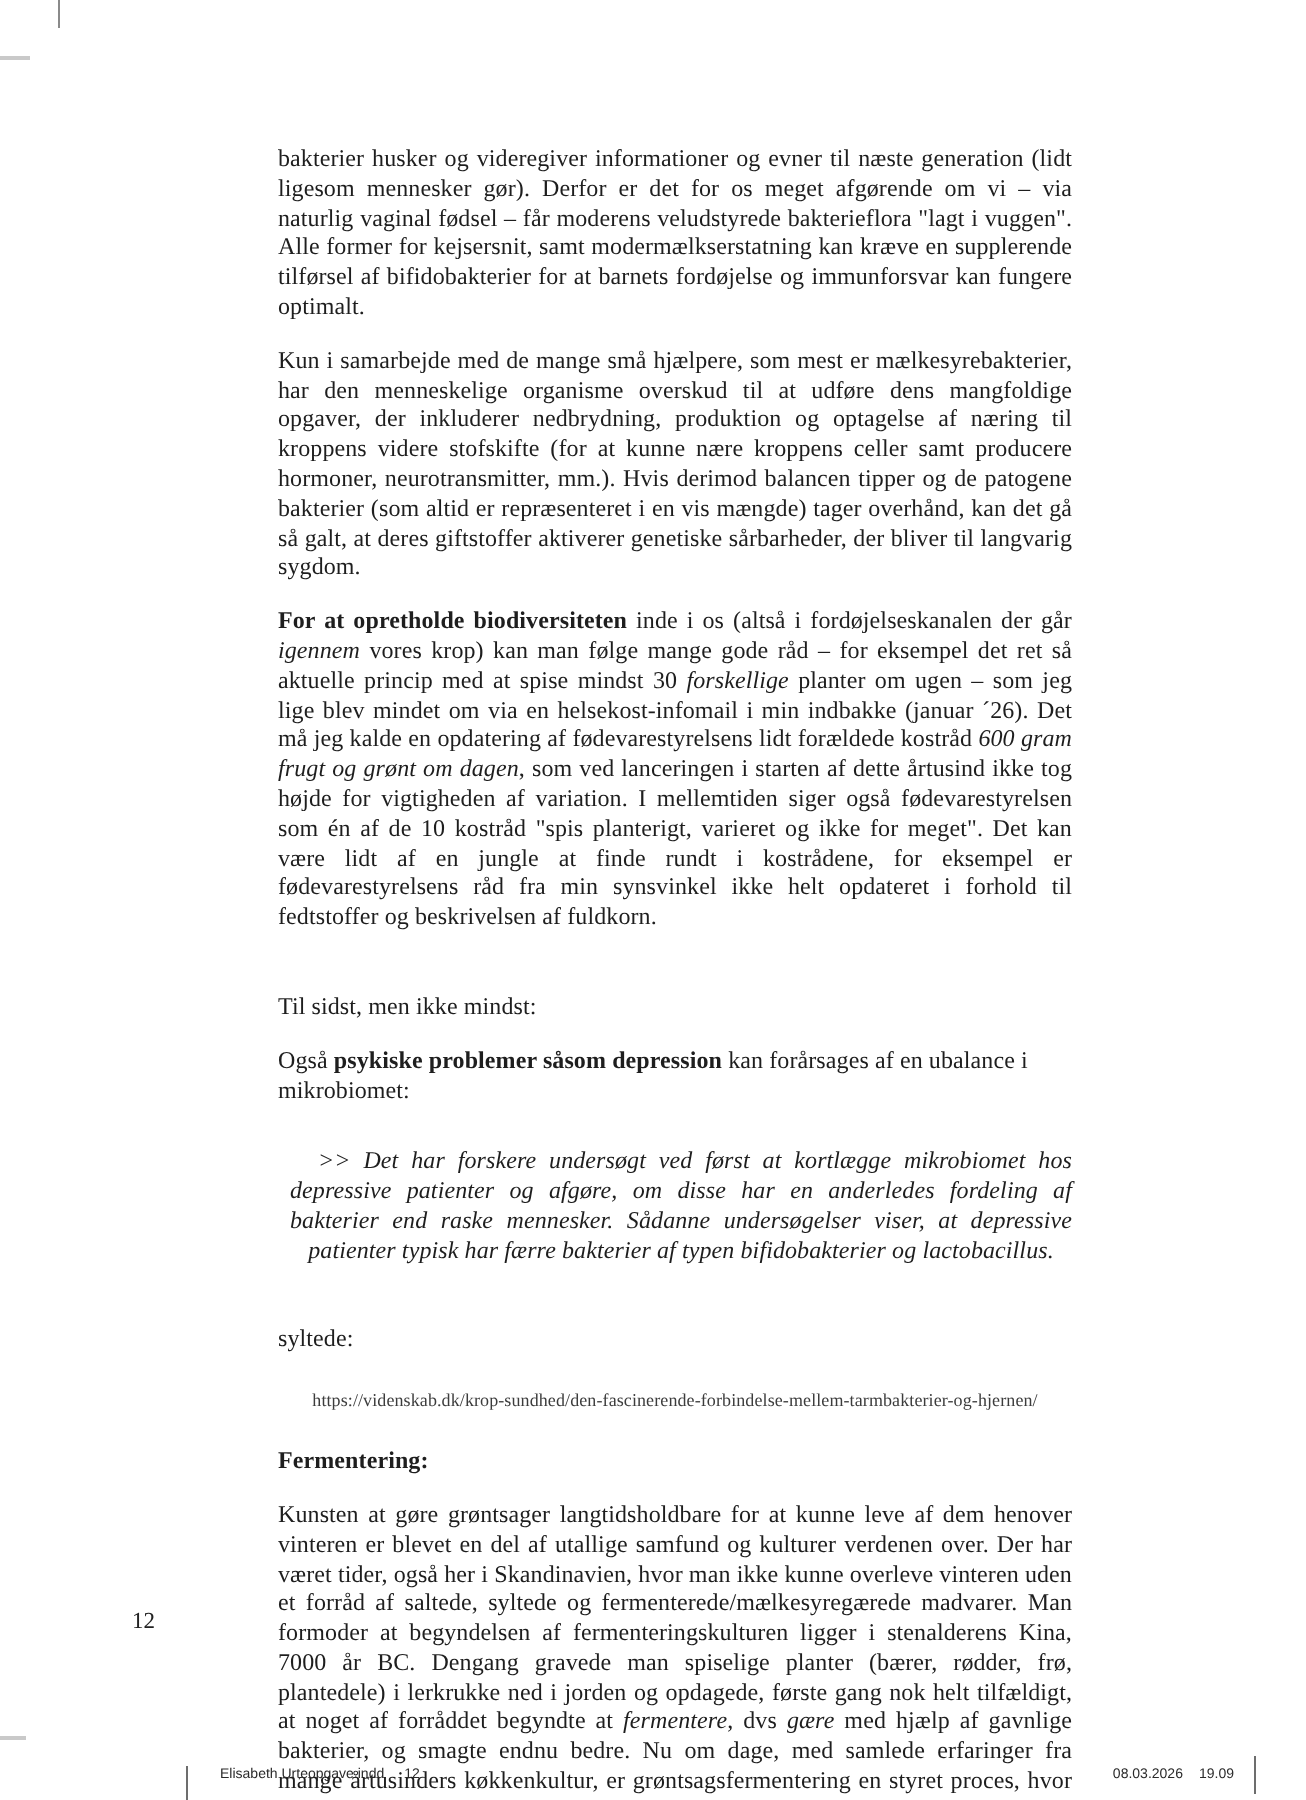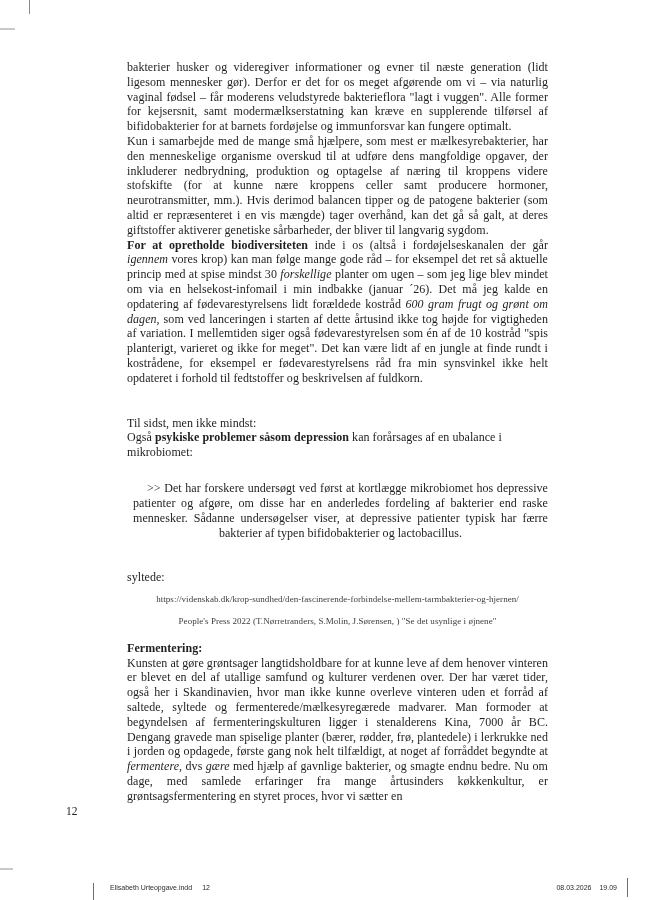--- a/index.html
+++ b/index.html
@@ -28,26 +28,27 @@
     font-size:11.5px;color:#222;
   }
 
   
   .textcol{
     position:absolute;left:127px;top:60px;width:421px;
     font-size:12px;line-height:14.8px;
     text-align:justify;
     letter-spacing:0.05px;
   }
-  .textcol p{margin:0;padding:0;}
+  .textcol p{margin:12px;padding:0;}
   p.gap-lg{margin-top:30px;}
   p.line{text-align:left;}
 
   .quote{
     margin:21px 0 0 0;padding:0 0 0 6px;
+    font-style:italic;
     line-height:15px;
   }
   .quote p{
     text-align:justify;
     text-align-last:center;
     -moz-text-align-last:center;
     text-indent:14px;
   }
 
   .kilder-label{margin-top:29px !important;text-align:left !important;}
@@ -93,21 +94,20 @@
     <p class="line gap-lg">Til sidst, men ikke mindst:</p>
     <p class="line"><span>Også </span><span style="font-weight: bold;">psykiske problemer såsom depression</span><span> kan forårsages af en ubalance i mikrobiomet:</span></p>
 
     <blockquote class="quote">
       <p><span>&gt;&gt; Det har forskere undersøgt ved først at kortlægge mikrobiomet hos depressive patienter og afgøre, om disse har en anderledes fordeling af bakterier end raske mennesker. Sådanne undersøgelser viser, at depressive patienter typisk har færre bakterier af typen bifidobakterier og lactobacillus.</span></p>
     </blockquote>
 
     <p class="kilder-label">syltede:</p>
     <div class="sources">
       <p class="source-line">https://videnskab.dk/krop-sundhed/den-fascinerende-forbindelse-mellem-tarmbakterier-og-hjernen/</p>
-      <p class="source-line">People's Press 2022 (T.Nørretranders, S.Molin, J.Sørensen, ) "Se det usynlige i øjnene"</p>
     </div>
 
     <p class="ferm-head">Fermentering:</p>
     <p class="body"><span>Kunsten at gøre grøntsager langtidsholdbare for at kunne leve af dem henover vinteren er blevet en del af utallige samfund og kulturer verdenen over. Der har været tider, også her i Skandinavien, hvor man ikke kunne overleve vinteren uden et forråd af saltede, syltede og fermenterede/mælkesyregærede madvarer. Man formoder at begyndelsen af fermenteringskulturen ligger i stenalderens Kina, 7000 år BC. Dengang gravede man spiselige planter (bærer, rødder, frø, plantedele) i lerkrukke ned i jorden og opdagede, første gang nok helt tilfældigt, at noget af forråddet begyndte at </span><span style="font-style: italic;">fermentere</span><span>, dvs </span><span style="font-style: italic;">gære</span><span> med hjælp af gavnlige bakterier, og smagte endnu bedre. Nu om dage, med samlede erfaringer fra mange årtusinders køkkenkultur, er grøntsagsfermentering en styret proces, hvor vi sætter en</span></p>
   </main>
 
   <div class="slug">
     <div class="slug-left">
       <span>Elisabeth Urteopgave.indd</span><span class="pg">12</span>
     </div>

